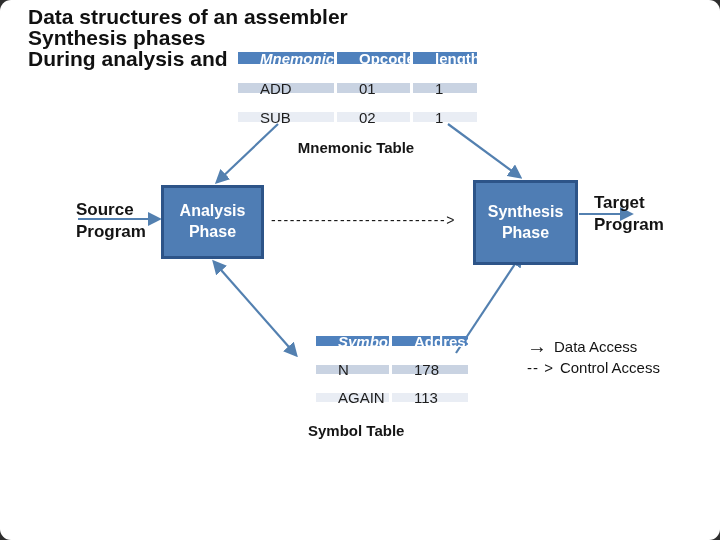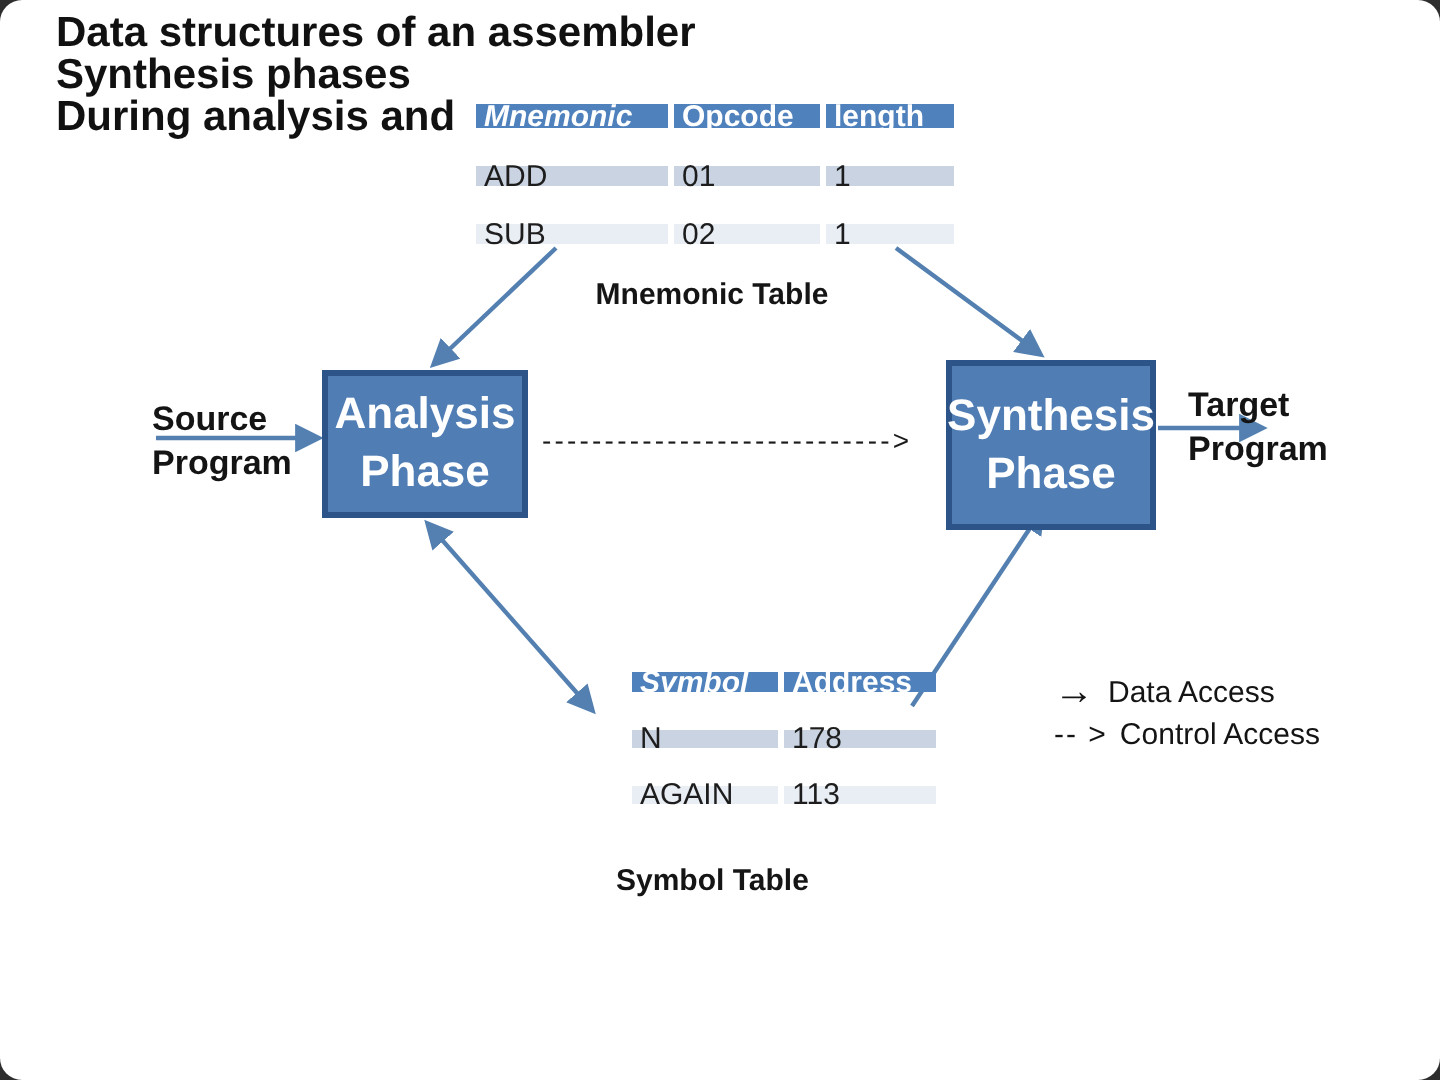--- a/index.html
+++ b/index.html
@@ -8,36 +8,36 @@
   .slide{position:absolute;inset:0;background:#ffffff;border-radius:11px;}
 
   
   .title{position:absolute;left:28px;top:6px;color:#111;font-weight:700;font-size:21px;line-height:21px;}
 
   
   svg.connectors{position:absolute;left:0;top:0;width:720px;height:540px;pointer-events:none;}
 
   
   .grid-table{position:absolute;display:grid;gap:3px;background:transparent;}
-  .grid-table .cell{display:flex;align-items:center;padding-left:4px;font-size:15px;color:#1d1d1d;margin-top:16px;}
+  .grid-table .cell{display:flex;align-items:center;padding-left:22px;font-size:15px;color:#1d1d1d;margin-top:16px;}
   .grid-table .head{background:#4f81bd;color:#ffffff;font-weight:700;}
   .grid-table .head.italic{font-style:italic;}
   .grid-table .band-a{background:#c9d3e2;}
   .grid-table .band-b{background:#e9edf4;}
   .mnemonic-table{left:238px;top:36px;grid-template-columns:96px 73px 64px;grid-template-rows:28px 26px 26px;}
   .symbol-table{left:316px;top:320px;grid-template-columns:73px 76px;grid-template-rows:26px 25px 25px;text-align:right;}
 
   .table-caption{position:absolute;color:#151515;font-weight:600;font-size:15px;}
   .caption-mnemonic{left:238px;top:139px;width:236px;text-align:center;}
-  .caption-symbol{left:308px;top:432px;}
+  .caption-symbol{left:308px;top:422px;}
 
   
   .phase-box{position:absolute;box-sizing:border-box;display:flex;flex-direction:column;justify-content:center;
              align-items:center;background:#4f7db4;border:3px solid #2d5488;color:#ffffff;
-             font-weight:700;font-size:22px;line-height:1.3;text-align:center;}
+             font-weight:700;font-size:16px;line-height:1.3;text-align:center;}
   .analysis-box{left:161px;top:185px;width:103px;height:74px;}
   .synthesis-box{left:473px;top:180px;width:105px;height:85px;}
 
   
   .io-label{position:absolute;color:#141414;font-weight:600;font-size:17px;line-height:22px;}
   .source-label{left:76px;top:199px;}
   .target-label{left:594px;top:192px;}
 
   
   .dash-arrow{position:absolute;left:271px;top:212px;color:#1a1a1a;font-size:14px;

